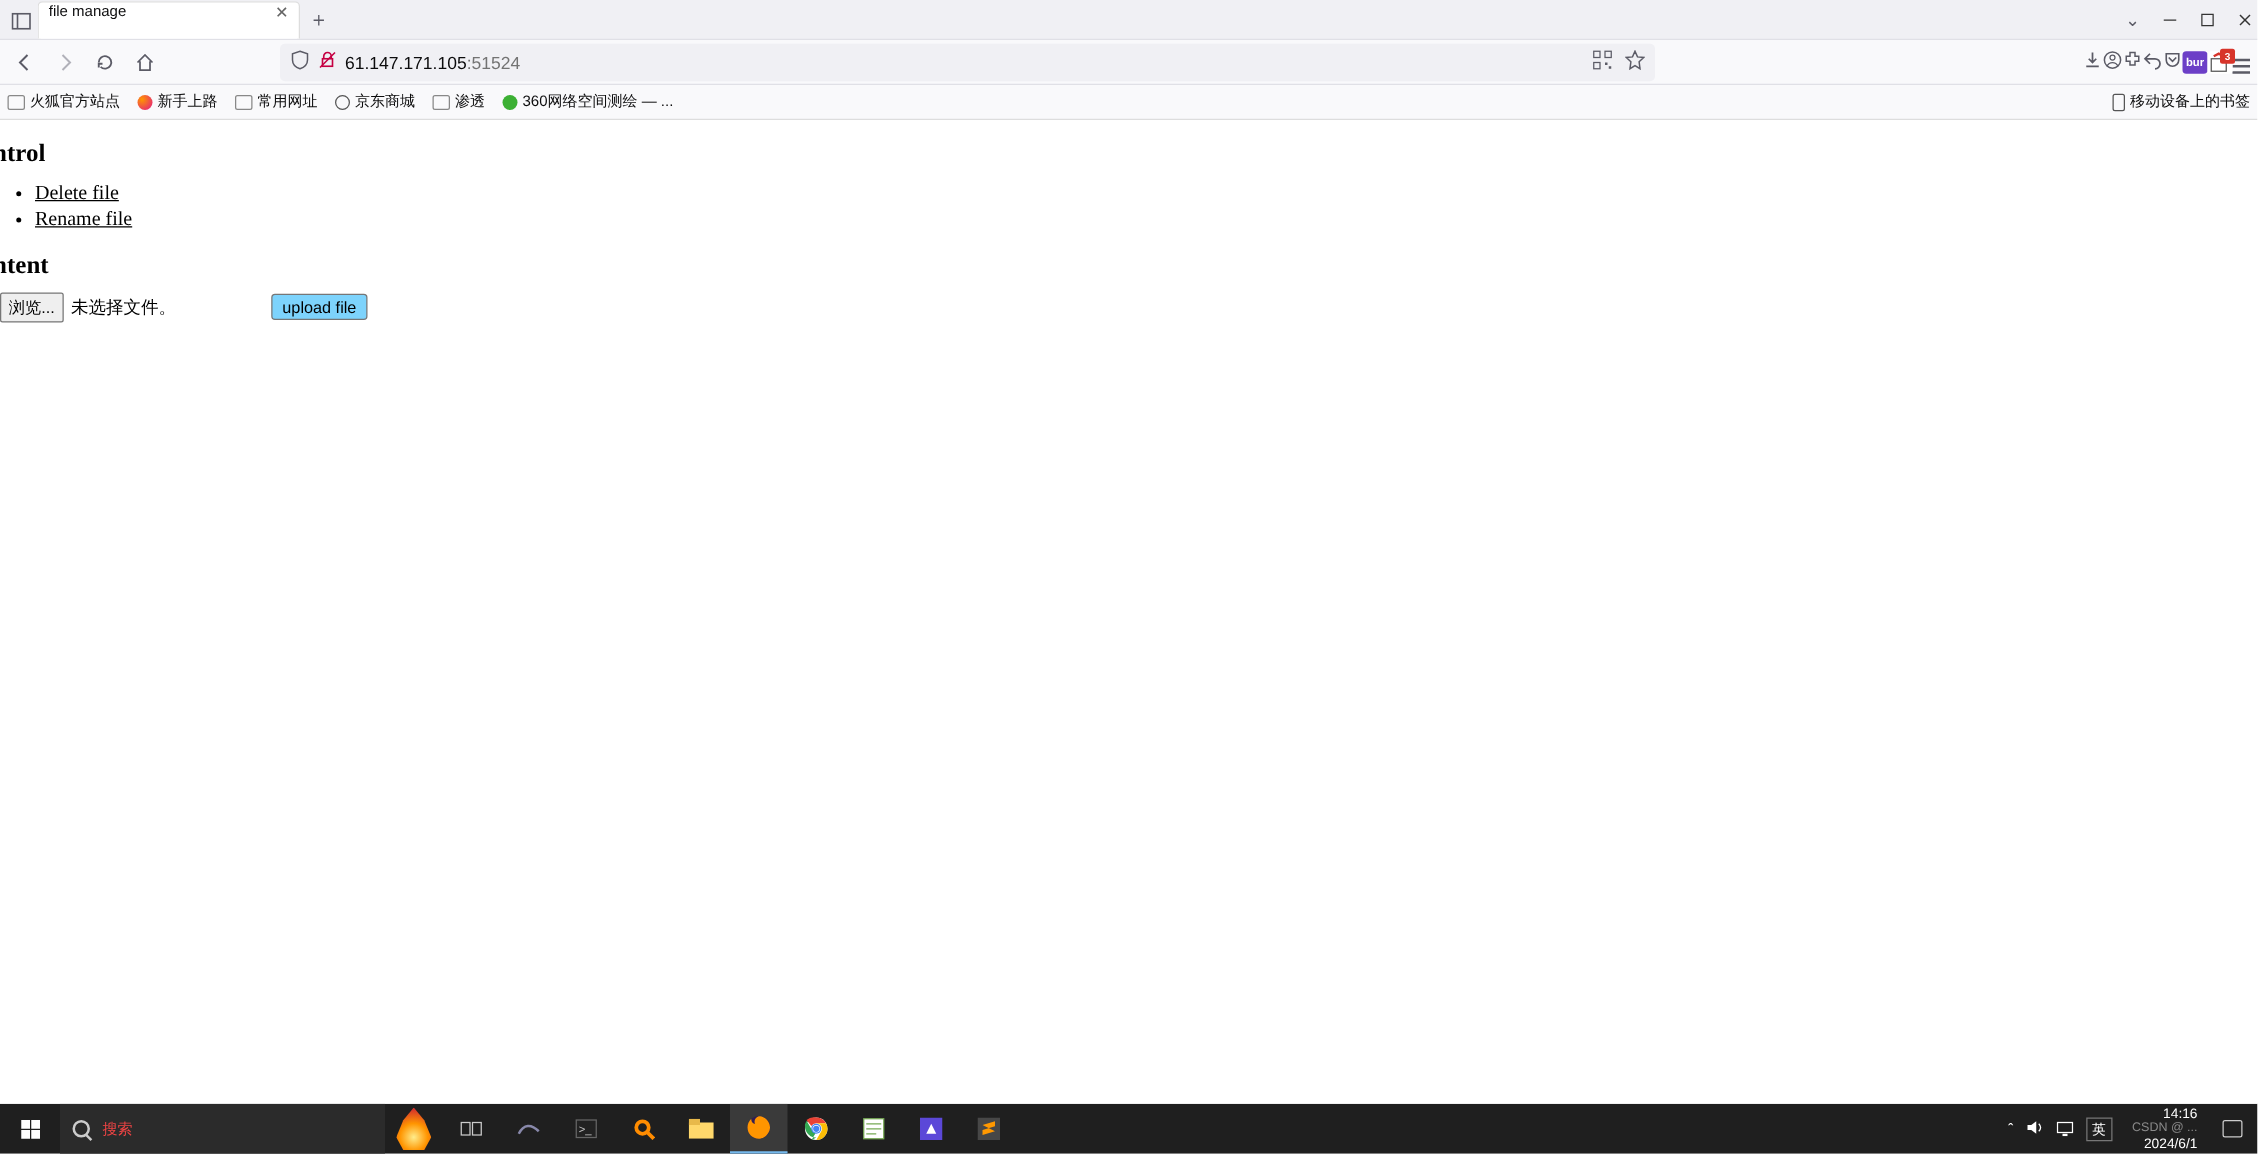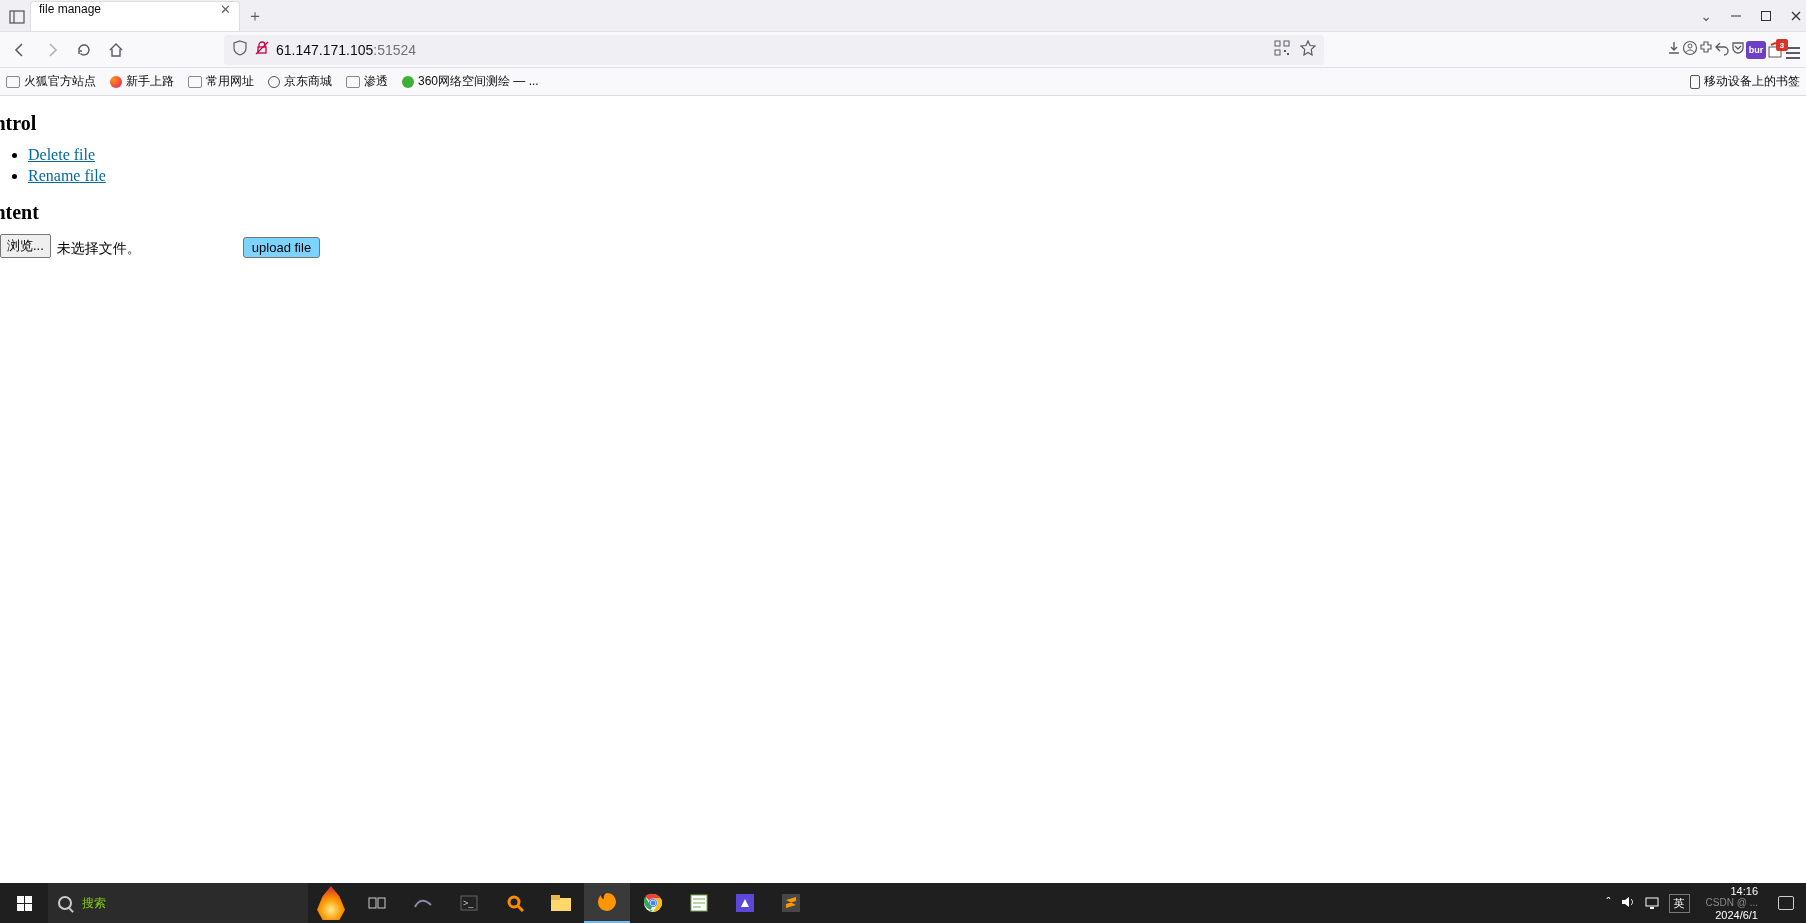--- a/index.html
+++ b/index.html
@@ -132,31 +132,31 @@
     .page{
       padding:8px 10px 0 0;
       margin-left:-30px; 
       font-family: "Times New Roman", serif;
     }
     .page h2{
       font-size:20px; font-weight:bold; margin:8px 0 10px 0;
     }
     .page ul{ list-style:disc; margin:0 0 14px 58px; padding:0;}
     .page ul li{ font-size:16px; line-height:1.3;}
-    .page a{ color:#0369a1; text-decoration:underline;}
-    .upload-row{ display:flex; align-items:flex-end; gap:6px; margin-left:30px; margin-top:6px;}
+    .page a{ color:#000000; text-decoration:underline;}
+    .upload-row{ display:flex; align-items:center; gap:6px; margin-left:30px; margin-top:6px;}
     .browse-btn{
       font-family:Arial,sans-serif;
       font-size:13px;
       padding:2px 6px;
       background:#efefef;
       border:1px solid #767676;
       border-radius:2px;
     }
-    .file-status{ font-size:14px; font-family:Liberation Sans, sans-serif; margin-right:96px;}
+    .file-status{ font-size:14px; font-family:Liberation Sans, sans-serif; margin-right:70px;}
     .upload-btn{
       font-family:Arial,sans-serif;
       font-size:13px;
       padding:2px 8px;
       background:#7dd3fc;
       border:1px solid #767676;
       border-radius:3px;
     }
 
     
@@ -165,21 +165,21 @@
       background:#1f1f1f;
       display:flex; align-items:center;
       color:#fff;
       font-size:12px;
     }
     .start-btn{width:48px;height:40px;display:flex;align-items:center;justify-content:center;}
     .win-logo{display:grid;grid-template-columns:7px 7px;grid-template-rows:7px 7px;gap:1px;}
     .win-logo span{background:#fff;}
     .search-box{
       width:260px;height:40px;background:#2b2b2b;
-      display:flex; align-items:center; padding:0 10px; gap:10px; color:#84cc16;
+      display:flex; align-items:center; padding:0 10px; gap:10px; color:#ef4444;
     }
     .search-box .mag{width:14px;height:14px;border:2px solid #ccc;border-radius:50%;position:relative;}
     .search-box .mag::after{content:"";position:absolute;width:6px;height:2px;background:#ccc;bottom:-3px;right:-4px;transform:rotate(45deg);}
     .tb-pinned{display:flex;align-items:center;height:40px;}
     .tb-item{width:46px;height:40px;display:flex;align-items:center;justify-content:center;}
     .tb-item.active{background:#3a3a3a;border-bottom:2px solid #76b9ed;}
     .flame{width:28px;height:34px;background:radial-gradient(circle at 50% 70%,#ffec8b,#ff9500 40%,#d7342a 80%);clip-path:polygon(50% 0,80% 30%,100% 70%,80% 100%,20% 100%,0 70%,20% 30%);}
     .tb-right{margin-left:auto;display:flex;align-items:center;height:40px;}
     .tray{display:flex;align-items:center;gap:10px;padding:0 8px;color:#fff;}
     .ime{border:1px solid #777;padding:1px 4px;font-size:11px;}

